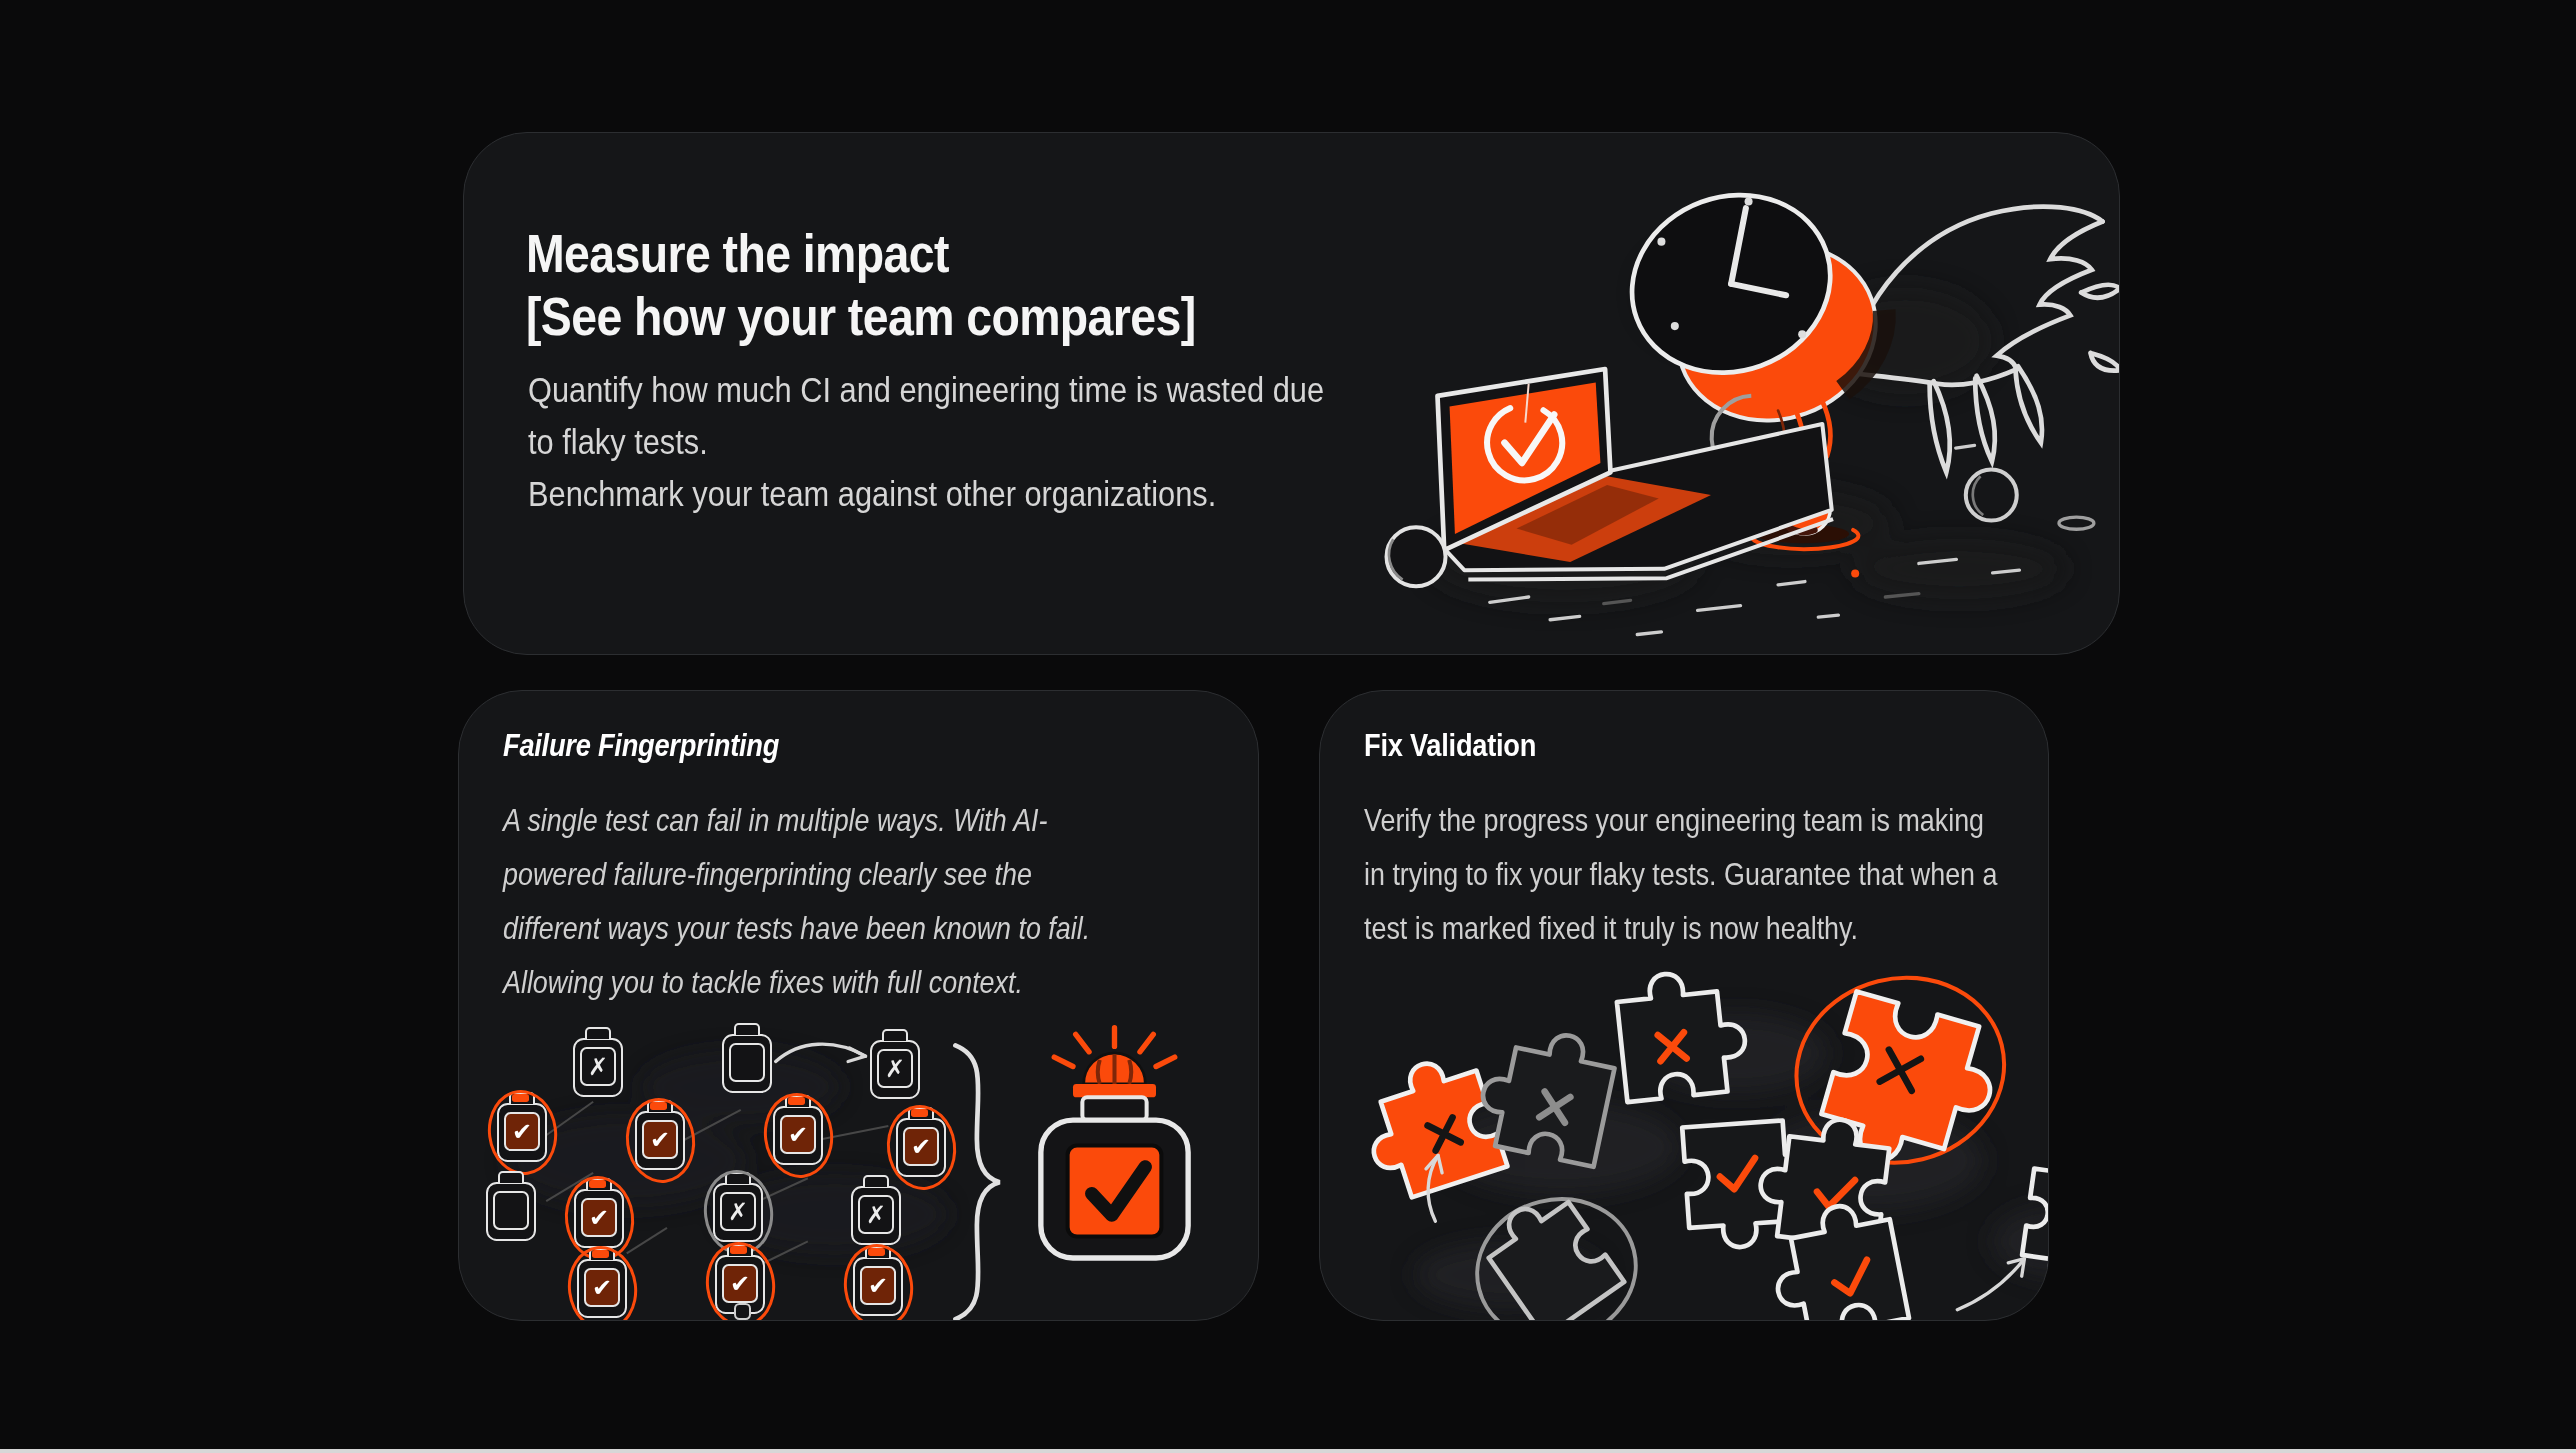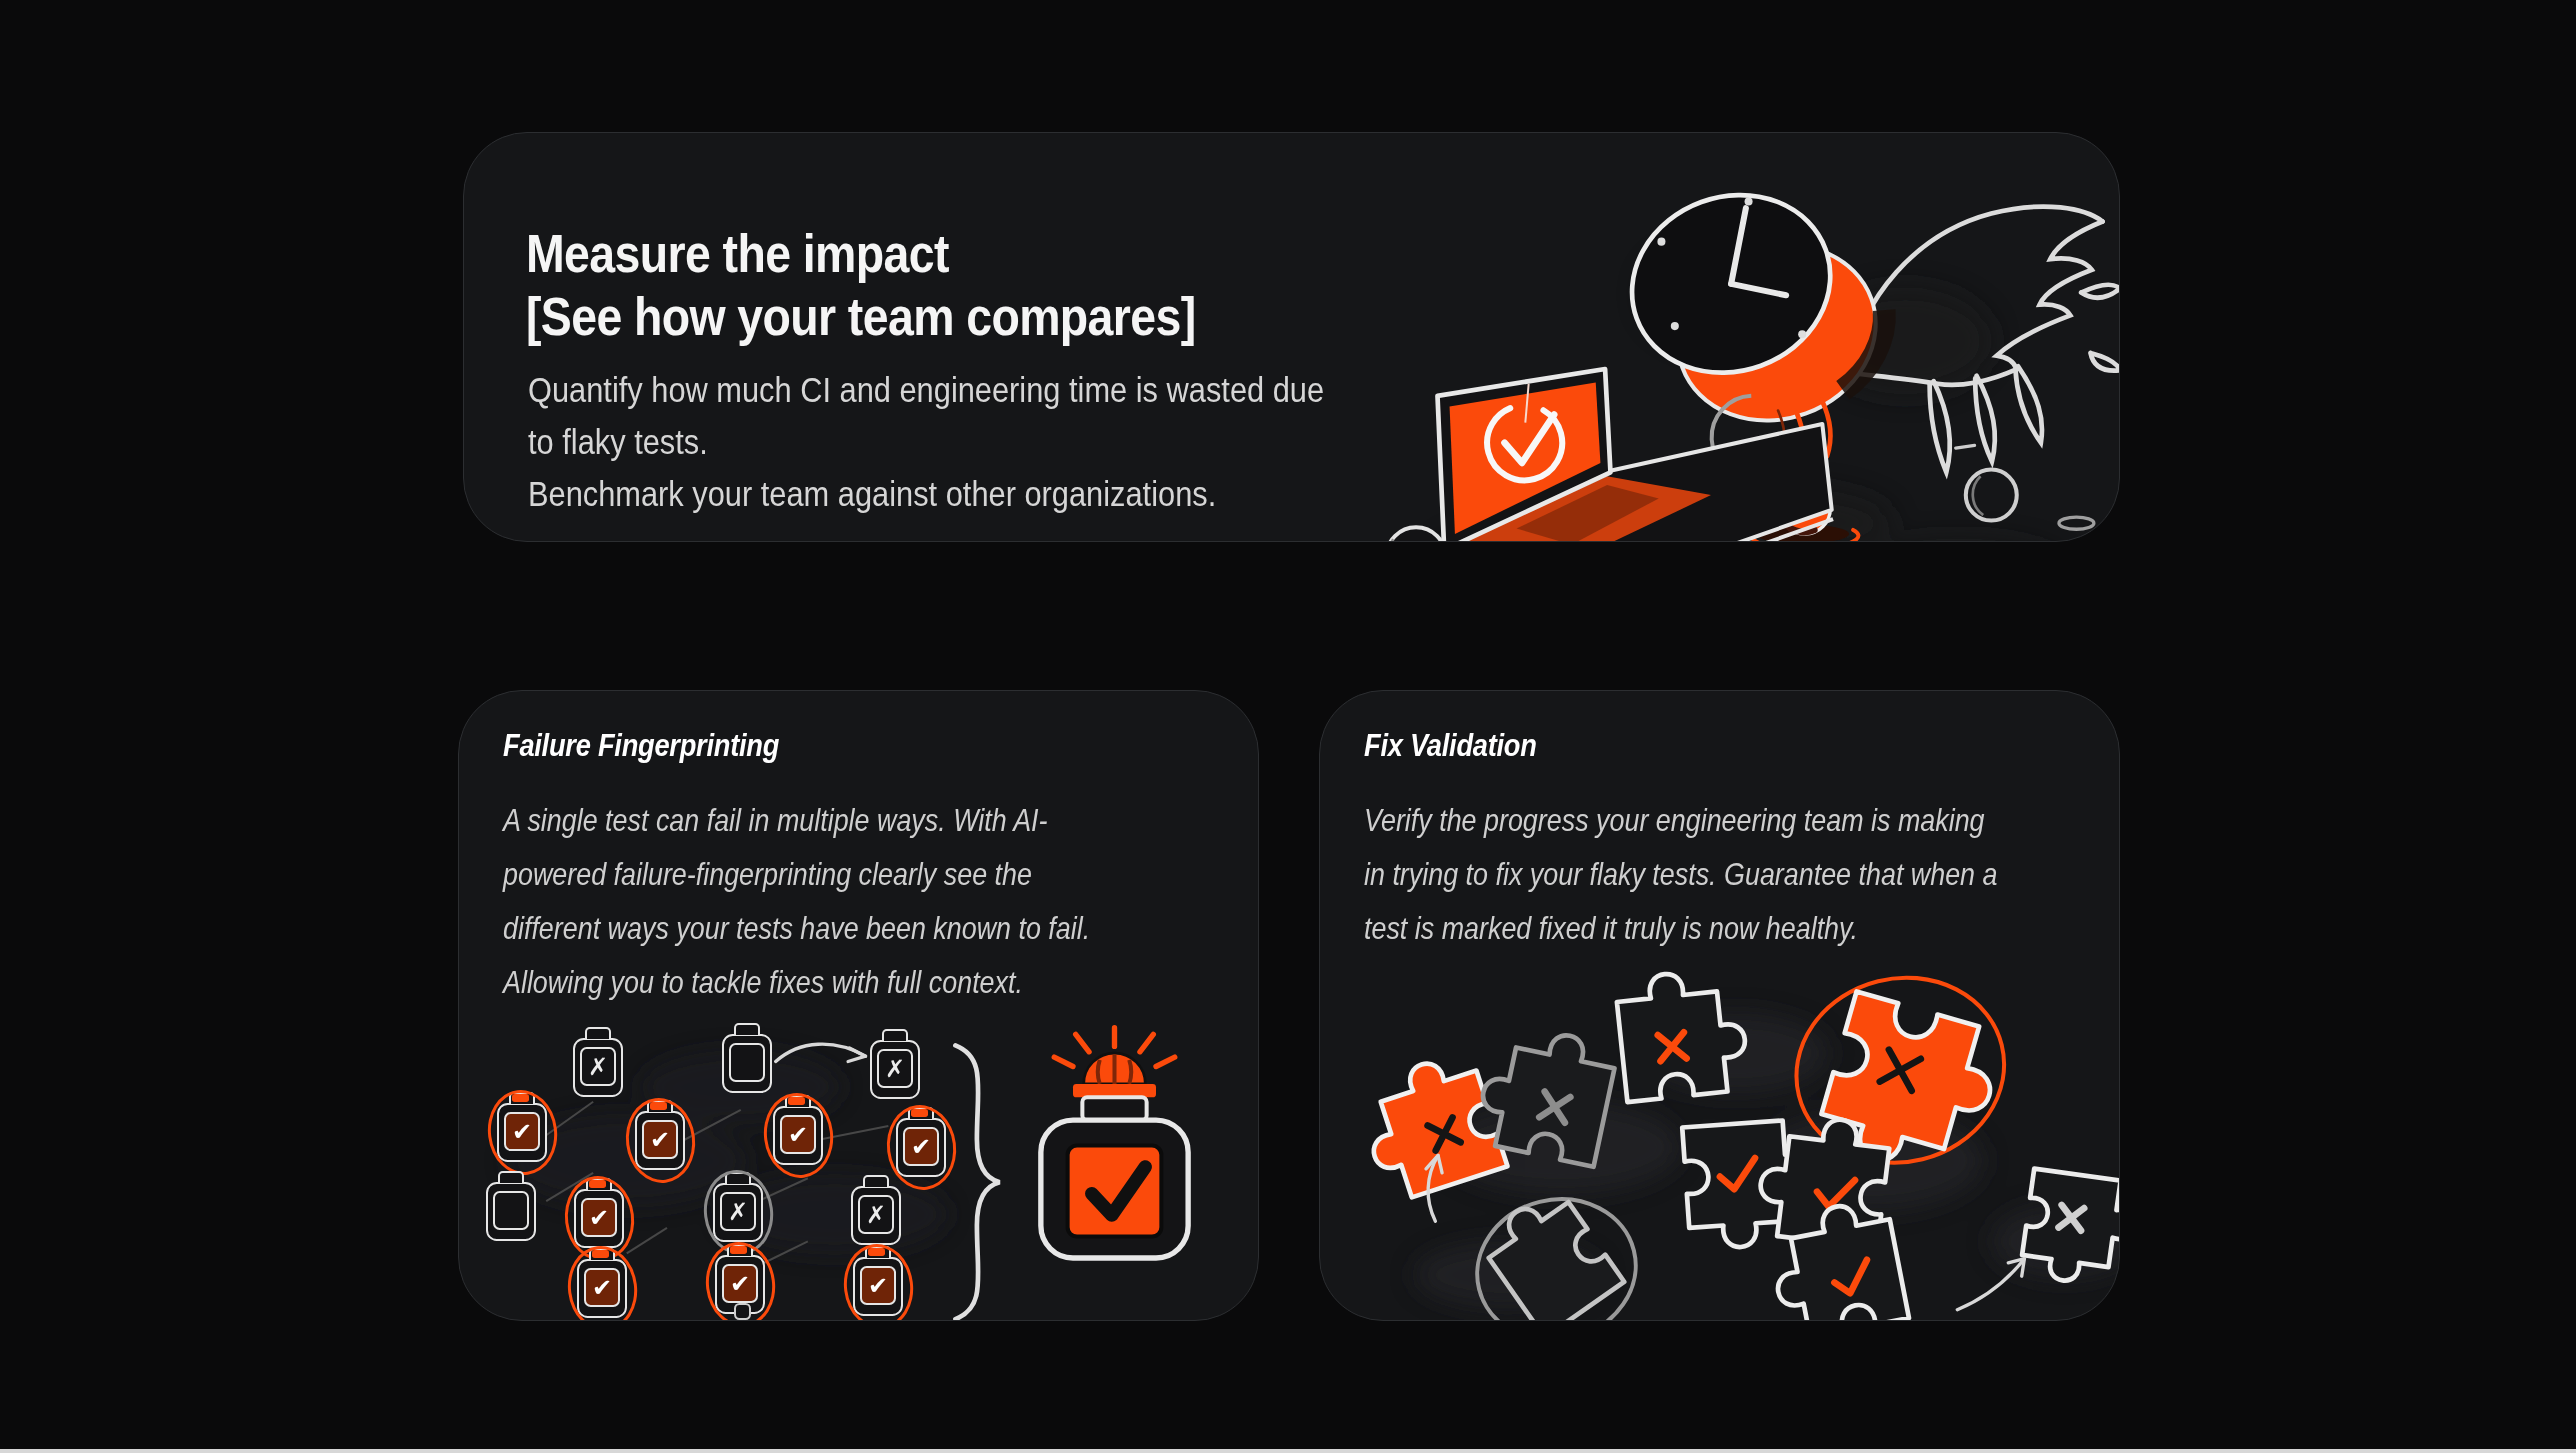--- a/index.html
+++ b/index.html
@@ -20,23 +20,23 @@
     font-family:"Liberation Sans","DejaVu Sans",sans-serif;
     position:relative;
   }
   .card{
     position:absolute;
     background:var(--card-bg);
     border:1.3px solid var(--card-border);
     border-radius:64px;
     overflow:hidden;
   }
-  #hero-card{left:463px;top:132px;width:1657px;height:410px;padding-left:8px;}
+  #hero-card{left:463px;top:132px;width:1657px;height:523px;padding-left:8px;}
   #failure-card{left:458px;top:690px;width:801px;height:631px;font-style:italic;}
-  #fix-card{left:1319px;top:690px;width:801px;height:631px;font-style:italic;}
+  #fix-card{left:1319px;top:690px;width:730px;height:631px;}
 
   .hero-title{
     position:absolute;left:62px;top:89px;
     font-size:54px;line-height:63px;font-weight:700;
     letter-spacing:-0.7px;color:var(--text-primary);
     transform:scaleX(.86);transform-origin:left top;white-space:nowrap;
   }
   .hero-body{
     position:absolute;left:64px;top:231px;
     font-size:35px;line-height:52px;font-weight:400;

